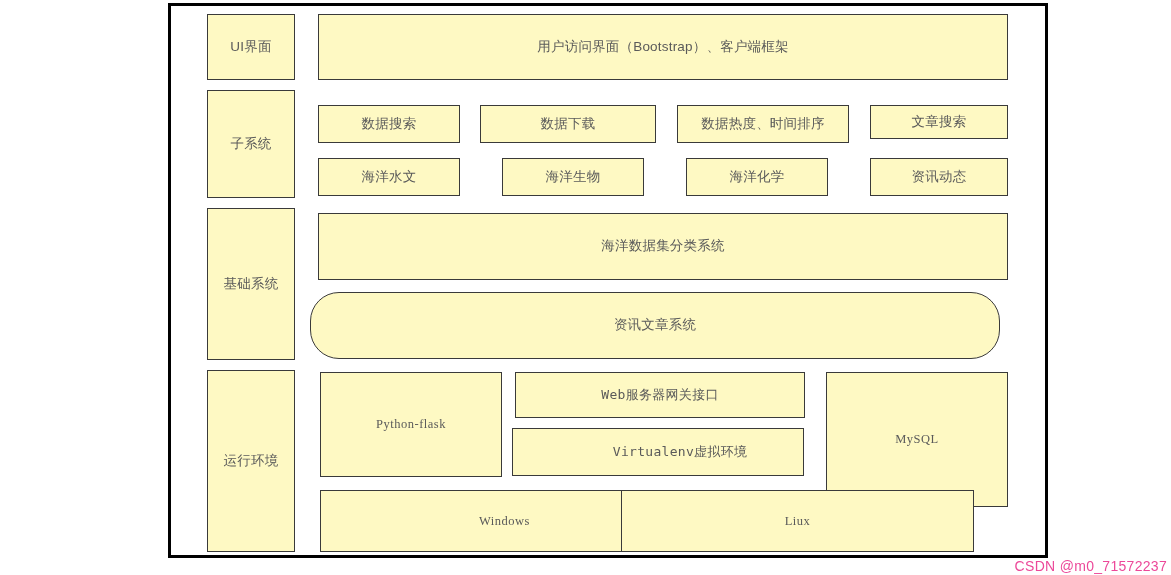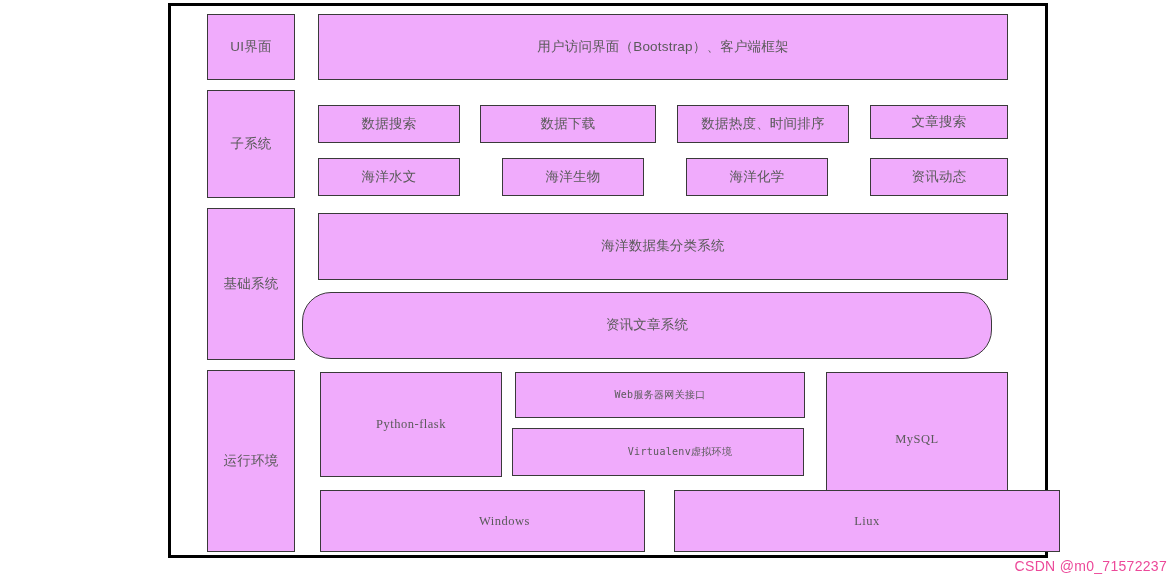--- a/index.html
+++ b/index.html
@@ -25,21 +25,21 @@
     border: 3px solid #000000;
     box-sizing: border-box;
     background: #ffffff;
   }
 
   
   .box {
     position: absolute;
     box-sizing: border-box;
     border: 1px solid #3a3a3a;
-    background: #f0abfc;
+    background: #fef9c3;
     display: flex;
     align-items: center;
     justify-content: center;
     color: #5a5a5a;
     font-size: 13.5px;
     line-height: 1.2;
     text-align: center;
     letter-spacing: 0.2px;
     white-space: nowrap;
   }
@@ -55,21 +55,21 @@
   
   .mono {
     font-family: Liberation Serif, serif;
     font-size: 12.5px;
     letter-spacing: 0.5px;
   }
 
   
   .mixed {
     font-family: "DejaVu Sans Mono", "Liberation Mono", monospace;
-    font-size: 10px;
+    font-size: 13px;
     letter-spacing: 0.3px;
   }
 
   
   #watermark {
     position: absolute;
     right: 4px;
     bottom: 1px;
     font-size: 14px;
     color: #ec4899;
@@ -96,29 +96,29 @@
 <div class="box" style="left:870px; top:105px; width:138px; height:34px;">文章搜索</div>
 
 <div class="box" style="left:318px; top:158px; width:142px; height:38px;">海洋水文</div>
 <div class="box" style="left:502px; top:158px; width:142px; height:38px;">海洋生物</div>
 <div class="box" style="left:686px; top:158px; width:142px; height:38px;">海洋化学</div>
 <div class="box" style="left:870px; top:158px; width:138px; height:38px;">资讯动态</div>
 
 <div class="box layer-label" style="top:208px; height:152px;">基础系统</div>
 
 <div class="box" style="left:318px; top:213px; width:690px; height:67px;">海洋数据集分类系统</div>
-<div class="box" style="left:302px; top:292px; width:690px; height:67px;border-radius:29px;">资讯文章系统</div>
+<div class="box" style="left:310px; top:292px; width:690px; height:67px;border-radius:29px;">资讯文章系统</div>
 
 <div class="box layer-label" style="top:370px; height:182px;">运行环境</div>
 
 <div class="box mono" style="left:320px; top:372px; width:182px; height:105px;">Python-flask</div>
 
 <div class="box mixed" style="left:515px; top:372px; width:290px; height:46px;">Web服务器网关接口</div>
 
 <div class="box mixed" style="left:512px; top:428px; width:292px; height:48px;padding-left:44px;">Virtualenv虚拟环境</div>
 
 <div class="box mono" style="left:826px; top:372px; width:182px; height:135px;text-align:center;">MySQL</div>
 
 <div class="box mono" style="left:320px; top:490px; width:325px; height:62px;padding-left:44px;">Windows</div>
 
-<div class="box mono" style="left:674px; top:490px; width:386px; height:62px;">Liux</div>
+<div class="box mono" style="left:621px; top:490px; width:353px; height:62px;">Liux</div>
 
 <div id="watermark">CSDN @m0_71572237</div>
 
 </body></html>

